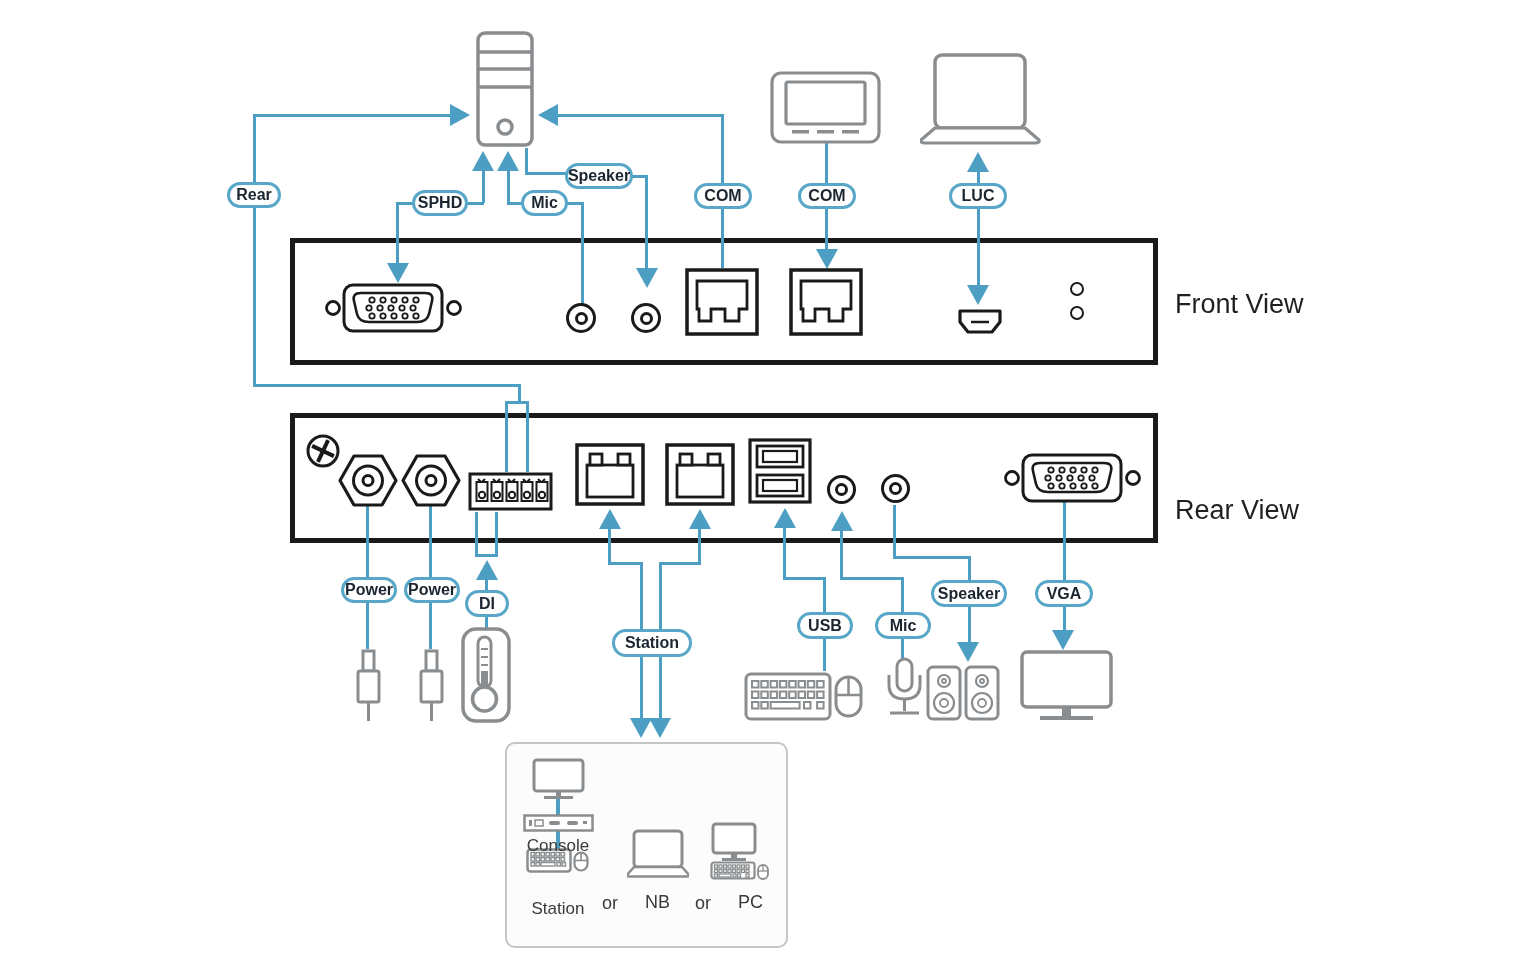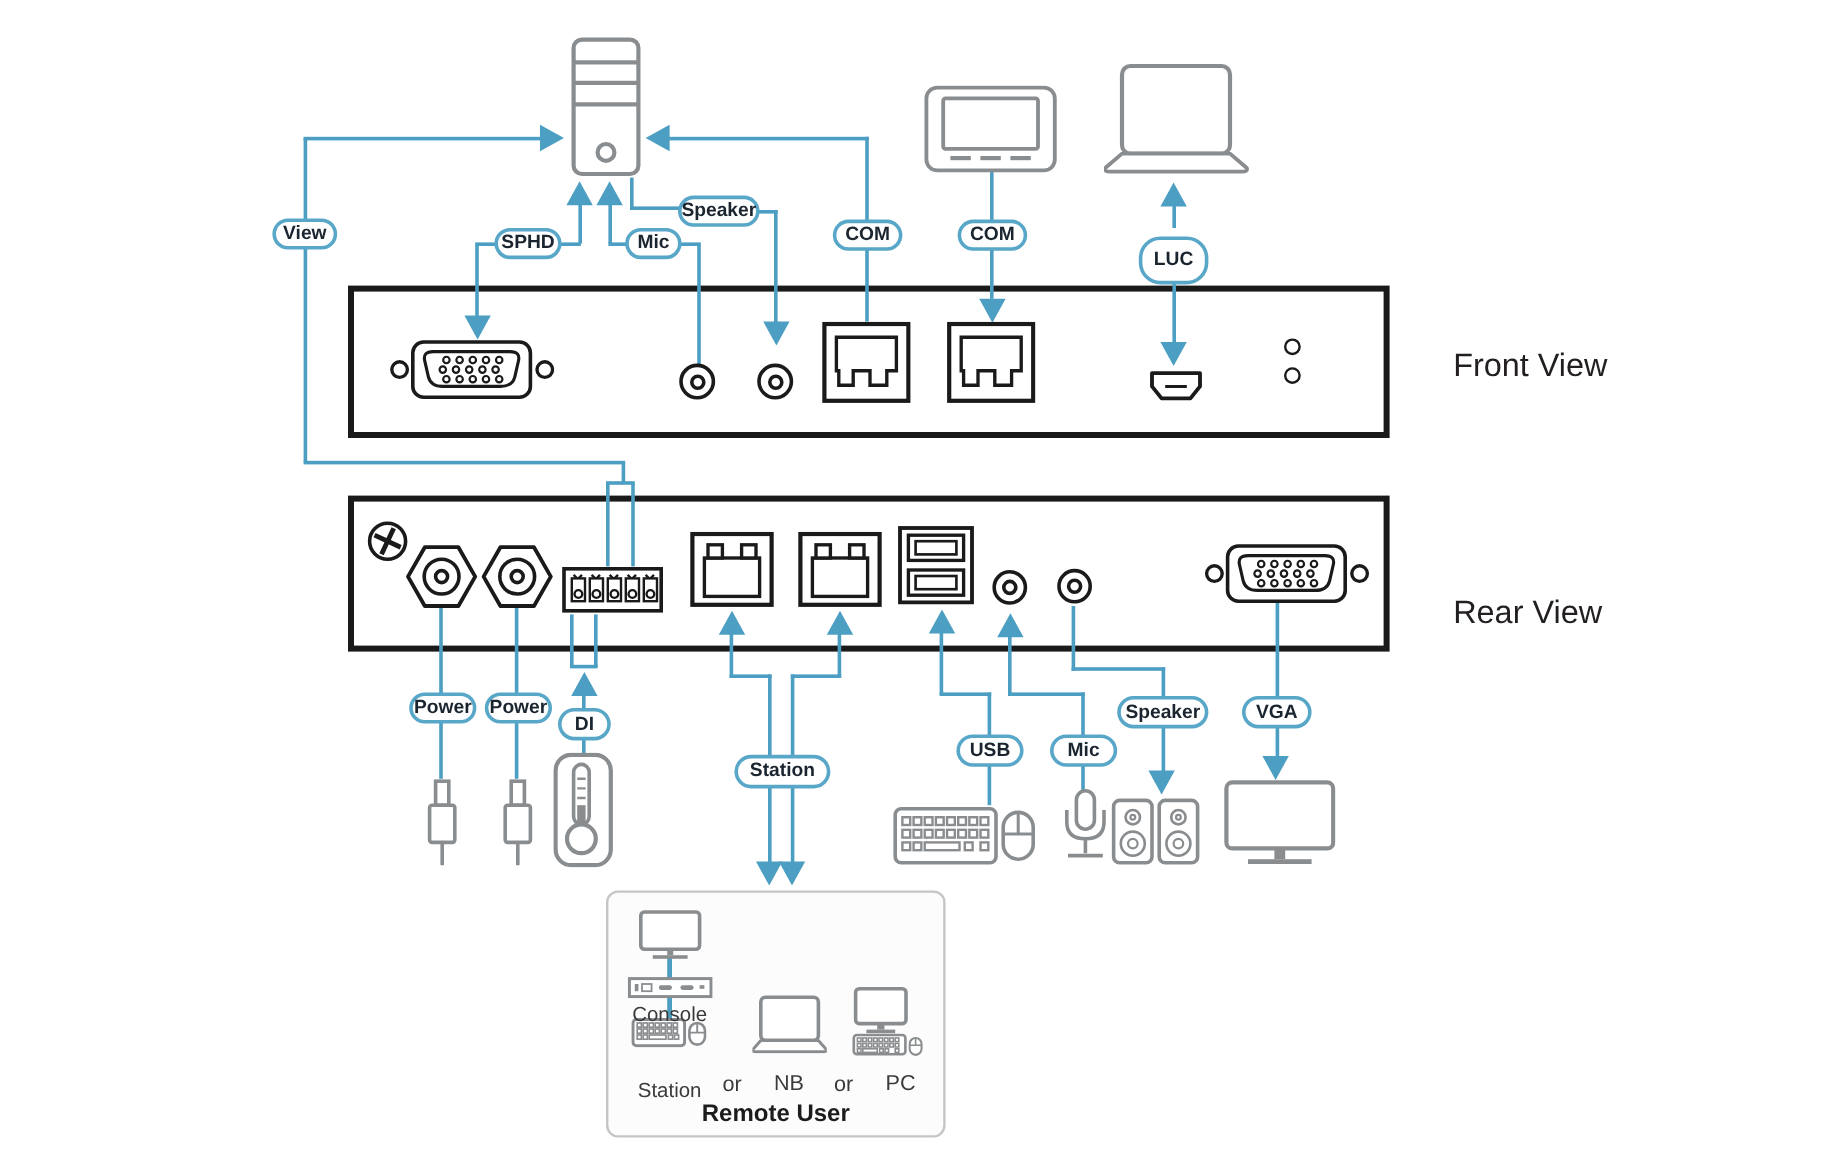--- a/index.html
+++ b/index.html
@@ -15,21 +15,21 @@
   .panel{position:absolute;background:#fff;border:5px solid var(--ink);z-index:1;}
   .ln{position:absolute;background:var(--blue);z-index:2;}
   .ar{position:absolute;width:0;height:0;border-style:solid;z-index:2;}
   .au{border-width:0 11px 20px 11px;border-color:transparent transparent var(--blue) transparent;}
   .ad{border-width:20px 11px 0 11px;border-color:var(--blue) transparent transparent transparent;}
   .aleft{border-width:11px 20px 11px 0;border-color:transparent var(--blue) transparent transparent;}
   .aright{border-width:11px 0 11px 20px;border-color:transparent transparent transparent var(--blue);}
   .pill{position:absolute;box-sizing:border-box;background:#fff;border:3px solid var(--pillb);
         border-radius:18px;display:flex;align-items:center;justify-content:center;
         font-weight:bold;font-size:16px;color:var(--pillt);z-index:5;letter-spacing:0;}
-  .view-title{position:absolute;font-size:27px;color:#231F20;z-index:3;margin-left:36px;}
+  .view-title{position:absolute;font-size:27px;color:#231F20;z-index:3;}
   .icon{position:absolute;z-index:3;line-height:0;}
   .jack{position:absolute;box-sizing:border-box;border:3px solid var(--ink);border-radius:50%;
         background:#fff;display:flex;align-items:center;justify-content:center;z-index:3;}
   .jack i{display:block;box-sizing:border-box;border:3px solid var(--ink);border-radius:50%;
         width:13px;height:13px;background:#fff;}
   .dot{position:absolute;box-sizing:border-box;border:2.5px solid var(--ink);border-radius:50%;
         background:#fff;z-index:3;}
   .rbox{position:absolute;box-sizing:border-box;border:2px solid #C5C5C5;border-radius:10px;
         background:#FCFCFC;z-index:1;}
   .rtext{position:absolute;font-size:18px;color:#3A3A3A;z-index:3;}
@@ -162,38 +162,38 @@
   </div>
 
   <div style="display:contents">
     <div class="ln" style="left:1063px;top:500px;width:3px;height:82px"></div>
     <div class="ln" style="left:1063px;top:606px;width:3px;height:25px"></div>
     <div class="ar ad" style="left:1052px;top:630px"></div>
   </div>
 
   
   <div class="pill" style="left:227px;top:182px;width:54px;height:26px">
-      <span>View</span>
+      <span>Rear</span>
     </div>
   <div class="pill" style="left:412px;top:190px;width:56px;height:26px">
       <span>SPHD</span>
     </div>
   <div class="pill" style="left:521px;top:190px;width:47px;height:26px">
       <span>Mic</span>
     </div>
   <div class="pill" style="left:565px;top:163px;width:68px;height:26px">
       <span>Speaker</span>
     </div>
   <div class="pill" style="left:694px;top:183px;width:58px;height:26px">
       <span>COM</span>
     </div>
   <div class="pill" style="left:798px;top:183px;width:58px;height:26px">
       <span>COM</span>
     </div>
-  <div class="pill" style="left:949px;top:197px;width:58px;height:40px">
+  <div class="pill" style="left:949px;top:183px;width:58px;height:26px">
       <span>LUC</span>
     </div>
 
   <div class="pill" style="left:341px;top:577px;width:56px;height:26px">
       <span>Power</span>
     </div>
   <div class="pill" style="left:404px;top:577px;width:56px;height:26px">
       <span>Power</span>
     </div>
   <div class="pill" style="left:465px;top:590px;width:44px;height:27px">
@@ -625,15 +625,14 @@
       <line x1="1" y1="7" x2="11" y2="7" stroke="#8A8D8F" stroke-width="1.3"></line>
     </svg>
   </div>
 
   <div class="ctext" style="left:523px;top:836px">Console</div>
   <div class="ctext" style="left:523px;top:899px">Station</div>
   <div class="rtext" style="left:602px;top:893px">or</div>
   <div class="rtext" style="left:645px;top:892px">NB</div>
   <div class="rtext" style="left:695px;top:893px">or</div>
   <div class="rtext" style="left:738px;top:892px">PC</div>
-  <div class="rtitle" style="left:505px;top:917px;width:283px">Remote User</div>
 
 </div>
 
 </body></html>

